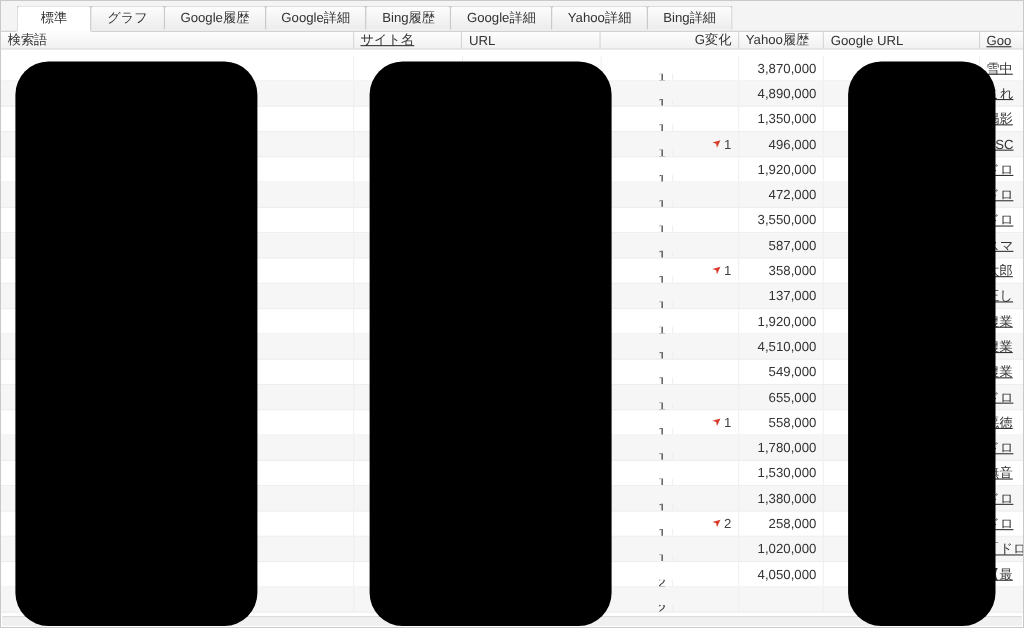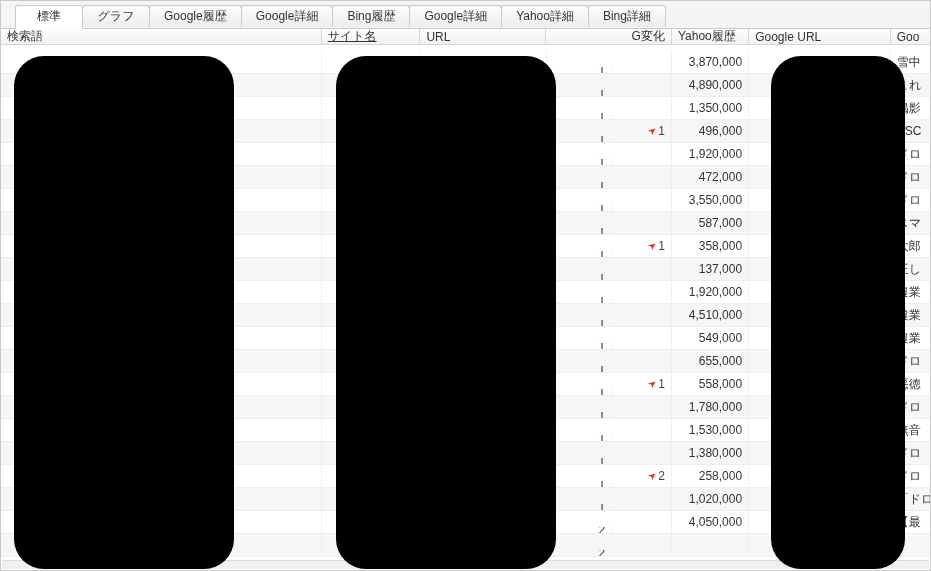--- a/index.html
+++ b/index.html
@@ -113,21 +113,21 @@
   }
   .gchange-val { color: #444; }
   
   .c-search { width: 329px; }
   .c-site   { width: 101px; text-decoration: underline; }
   .c-url    { width: 129px; }
   .c-google { width: 67px; margin-top: 16px; }
   .c-gchange{ width: 61px; justify-content: flex-end; }
   .c-gcount { width: 79px; }
   .c-gurl   { width: 145px; }
-  .c-gtitle { width: 40px; } 
+  .c-gtitle { width: 40px; text-decoration: underline; } 
 
   
   .redact {
     position: absolute;
     background: #000;
     border-radius: 30px;
   }
   
   .hscroll {
     position: absolute; left: 1px; right: 1px; bottom: 1px; height: 9px;

